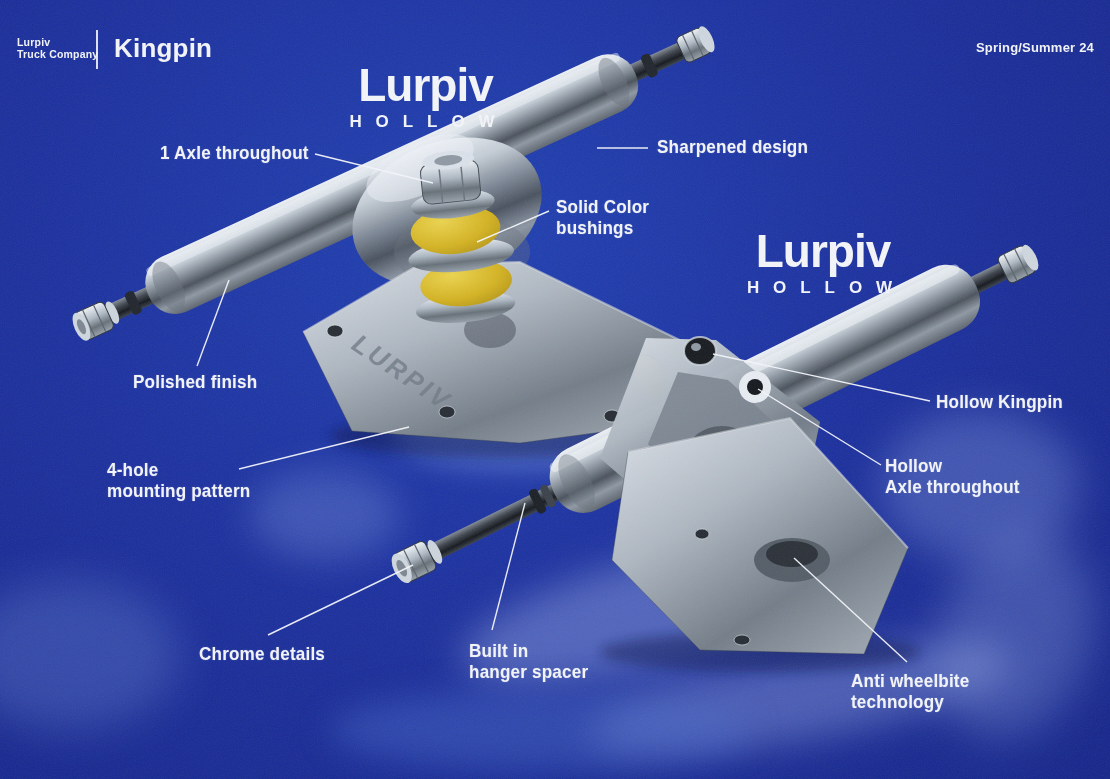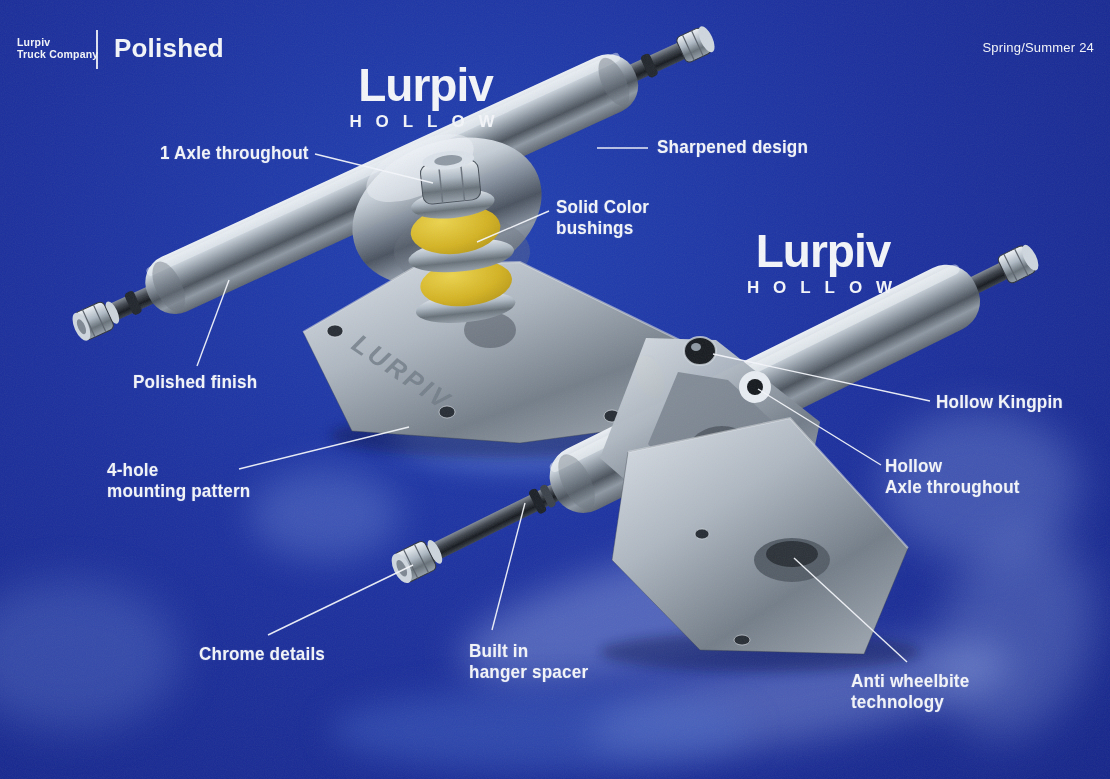--- a/index.html
+++ b/index.html
@@ -15,21 +15,21 @@
   .g4{left:880px;top:410px;width:200px;height:150px;background:rgba(165,190,245,.28);filter:blur(20px);}
   .g5{left:-40px;top:580px;width:220px;height:150px;background:rgba(150,180,240,.22);filter:blur(22px);}
   .g6{left:940px;top:530px;width:150px;height:210px;background:rgba(175,198,248,.26);filter:blur(22px);transform:rotate(18deg);}
   .g7{left:250px;top:470px;width:150px;height:90px;background:rgba(160,188,244,.25);filter:blur(18px);}
   .g8{left:330px;top:690px;width:420px;height:80px;background:rgba(70,105,200,.45);filter:blur(16px);}
   .scene{position:absolute;left:0;top:0;}
   .grain{position:absolute;left:0;top:0;pointer-events:none;}
   .header-brand{position:absolute;left:17px;top:36px;font-size:10.5px;font-weight:700;line-height:1.15;white-space:pre-line;letter-spacing:.2px;}
   .header-divider{position:absolute;left:96px;top:30px;width:1.5px;height:39px;background:rgba(244,246,250,.9);}
   .header-title{position:absolute;left:114px;top:33px;font-size:26px;font-weight:800;letter-spacing:.2px;}
-  .season{position:absolute;right:16px;top:40px;font-size:13px;font-weight:400;letter-spacing:.2px;}
+  .season{position:absolute;right:16px;top:40px;font-size:13px;font-weight:700;letter-spacing:.2px;}
   .title{position:absolute;text-align:center;}
   .title .name{font-size:46px;font-weight:800;letter-spacing:-1px;line-height:1;}
   .title .variant{font-size:17px;font-weight:700;letter-spacing:.82em;margin-top:4px;text-indent:.41em;}
   .t-solid{left:338px;top:62px;width:175px;}
   .t-hollow{left:733px;top:228px;width:180px;}
   .callout{
     position:absolute;font-size:19px;font-weight:700;line-height:1.12;white-space:pre-line;
     letter-spacing:.2px;transform:scaleX(.9);transform-origin:0 0;
     text-shadow:0 0 2px rgba(225,235,255,.25);
   }
@@ -221,21 +221,21 @@
       <line x1="492" y1="630" x2="525" y2="503"></line>
       <line x1="713" y1="354" x2="930" y2="401"></line>
       <line x1="758" y1="389" x2="881" y2="465"></line>
       <line x1="794" y1="558" x2="907" y2="662"></line>
     </g>
   </svg>
 
   <div class="header-brand">Lurpiv
 Truck Company</div>
   <div class="header-divider"></div>
-  <div class="header-title">Polished</div>
+  <div class="header-title">Kingpin</div>
   <div class="season">Spring/Summer 24</div>
 
   <div class="title t-solid">
     <div class="name">Lurpiv</div>
     <div class="variant">HOLLOW</div>
   </div>
   <div class="title t-hollow">
     <div class="name">Lurpiv</div>
     <div class="variant">HOLLOW</div>
   </div>

